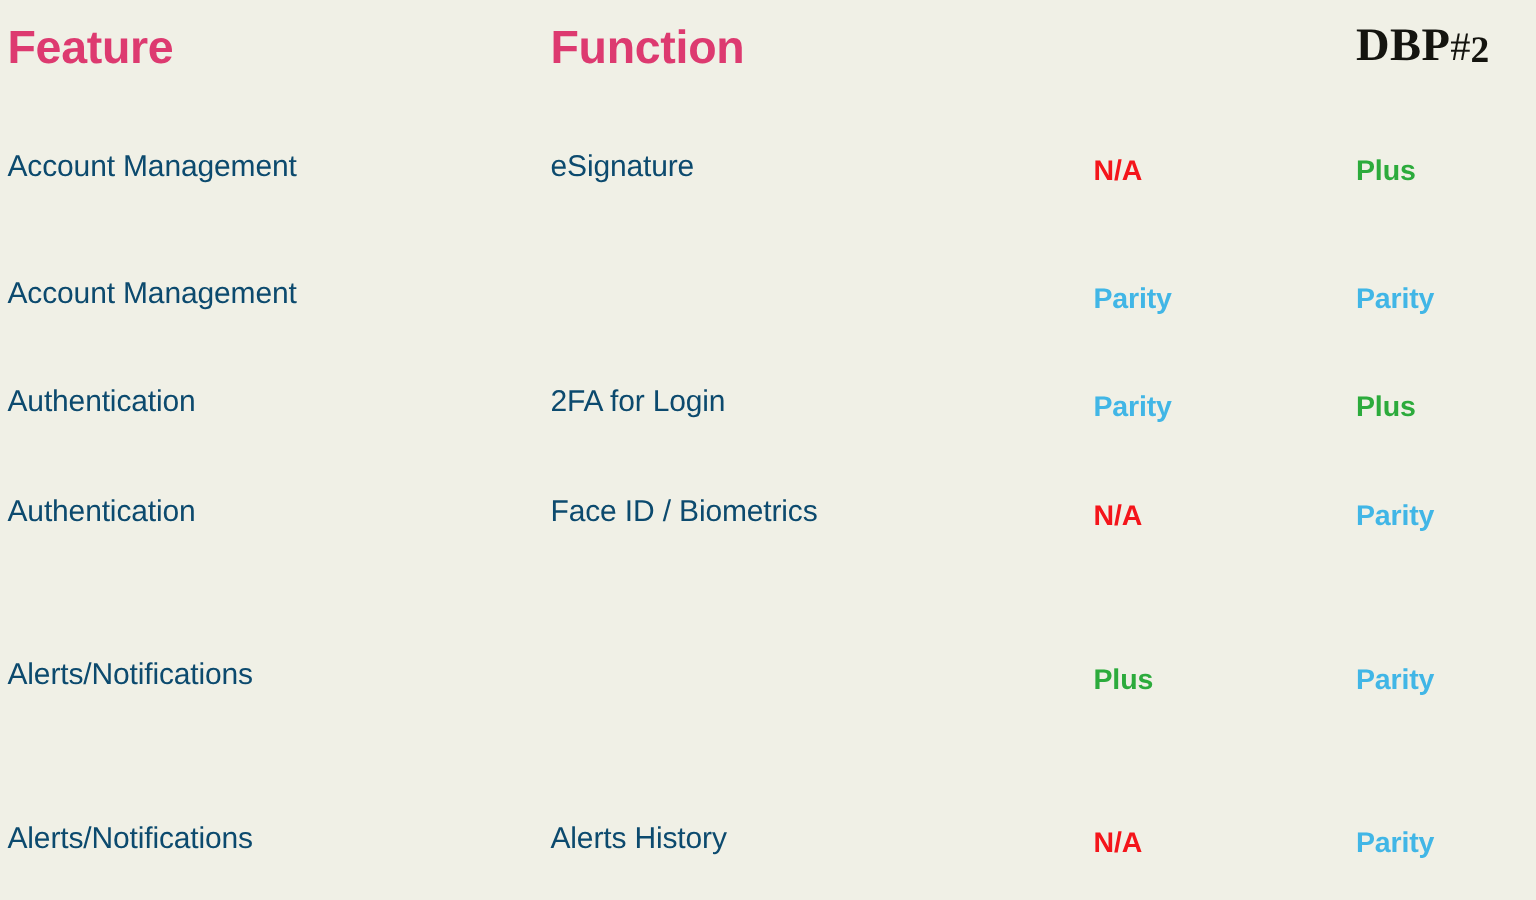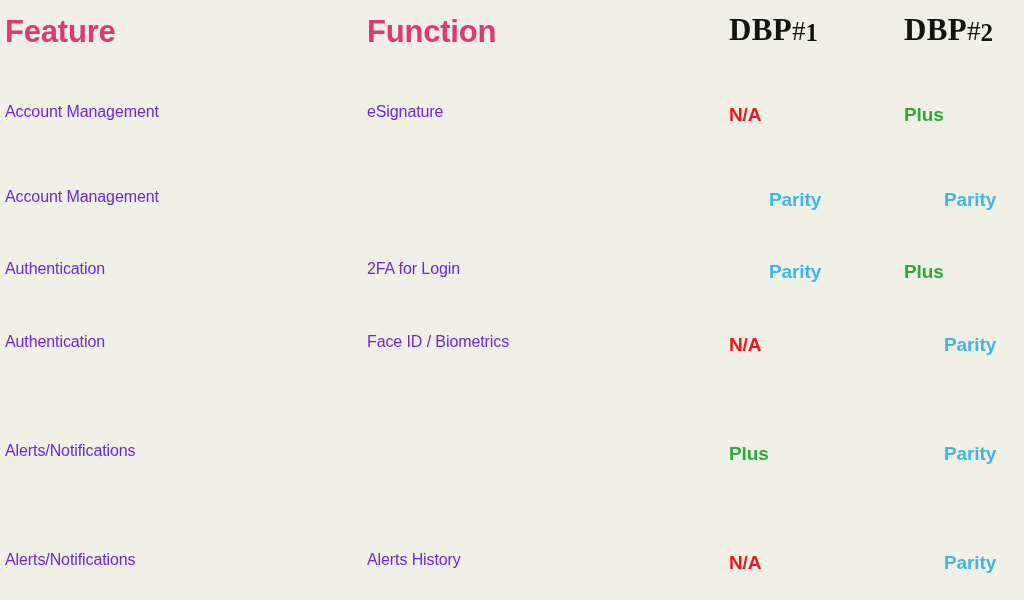--- a/index.html
+++ b/index.html
@@ -53,52 +53,51 @@
   }
   .hdr-serif .num {
     font-weight: bold;
     font-size: 25px;
     position: relative;
     top: 1px;
   }
 
   
   .body-text {
-    color: #6d28d9;
-    font-size: 16px;
+    color: #0c4a6e;
+    font-size: 20px;
     font-weight: normal;
     letter-spacing: -0.1px;
   }
 
   
   .status {
     font-size: 19px;
     font-weight: bold;
     letter-spacing: -0.1px;
   }
   .status-na     { color: #f4151b; }
   .status-plus   { color: #2cab3c; }
-  .status-parity { color: #41b6e6; margin-left: 40px; }
+  .status-parity { color: #41b6e6; }
 
   
   .col-feature  { left: 5px;   width: 360px; }
   .col-function { left: 367px; width: 350px; }
   .col-dbp1     { left: 729px; width: 165px; }
   .col-dbp2     { left: 904px; width: 120px; }
 </style>
 </head>
 <body>
 
 <div class="sheet">
 
   <div class="cell col-function hdr-pink" style="top:15px;">Function</div>
 
   <div class="cell col-feature hdr-pink" style="top:15px;">Feature</div>
 
-  <div class="cell col-dbp1 hdr-serif" style="top:13px;"><span>DBP</span><span class="hash">#</span><span class="num">1</span></div>
 
   <div class="cell col-dbp2 hdr-serif" style="top:13px;"><span>DBP</span><span class="hash">#</span><span class="num">2</span></div>
 
   <div class="cell col-feature body-text" style="top:93px;">Account Management</div>
   <div class="cell col-function body-text" style="top:93px;">eSignature</div>
   <div class="cell col-dbp1 status status-na" style="top:96px;">N/A</div>
   <div class="cell col-dbp2 status status-plus" style="top:96px;">Plus</div>
 
   <div class="cell col-feature body-text" style="top:178px;">Account Management</div>
   <div class="cell col-dbp1 status status-parity" style="top:181px;">Parity</div>

